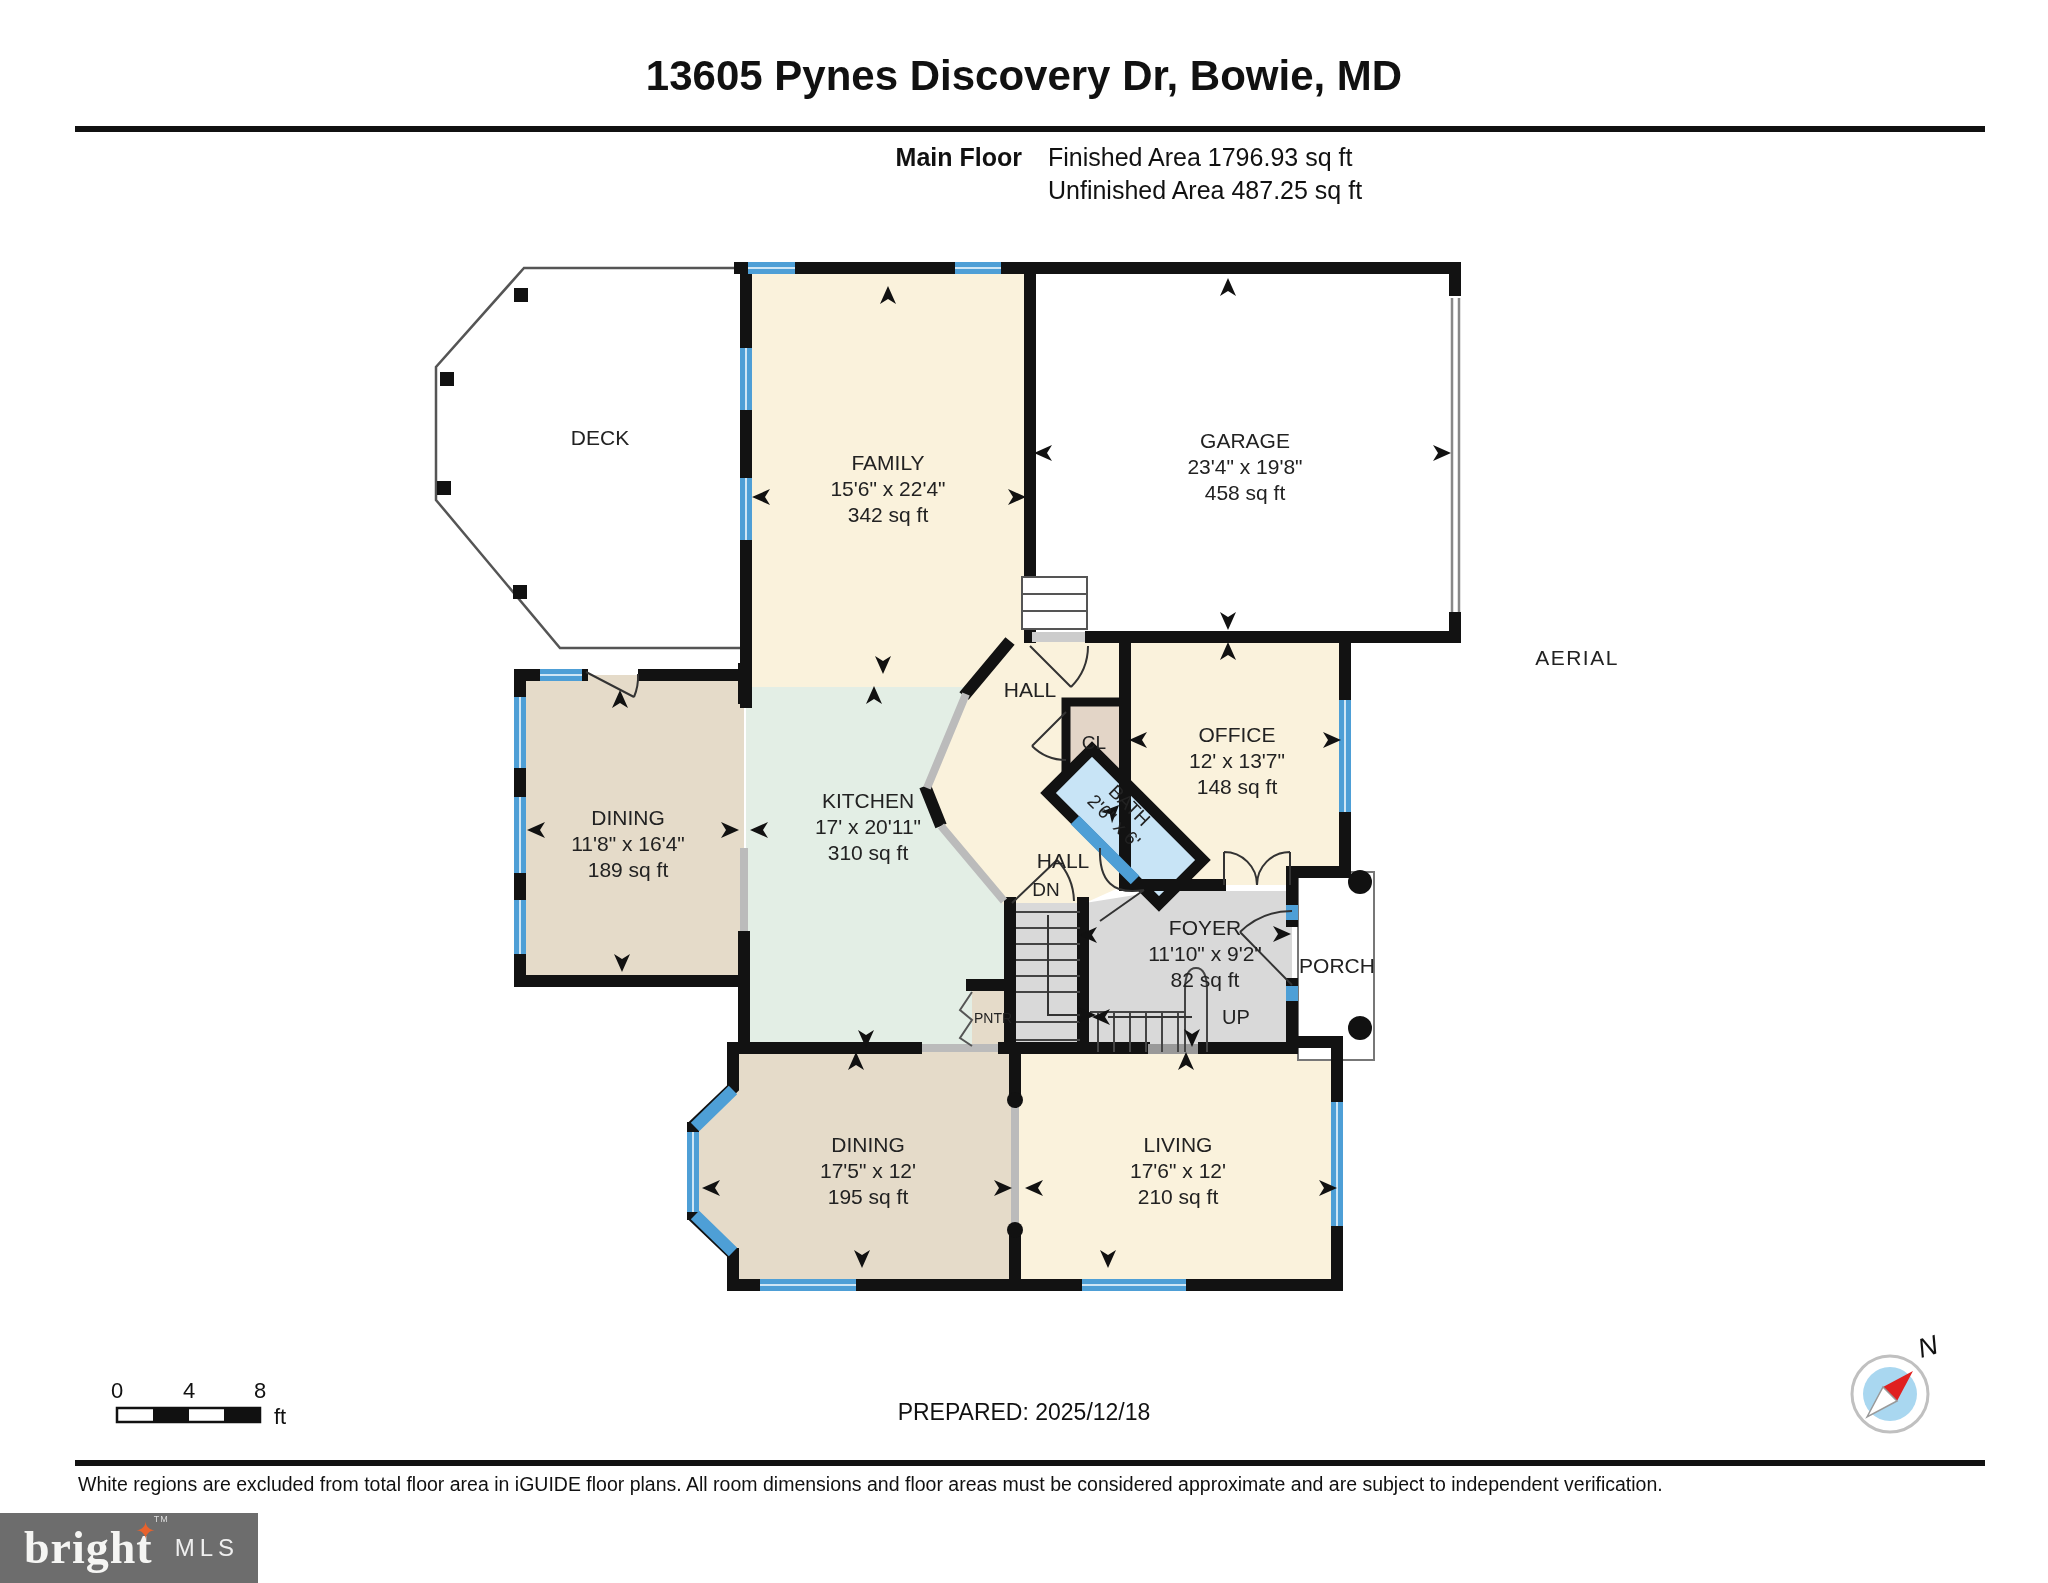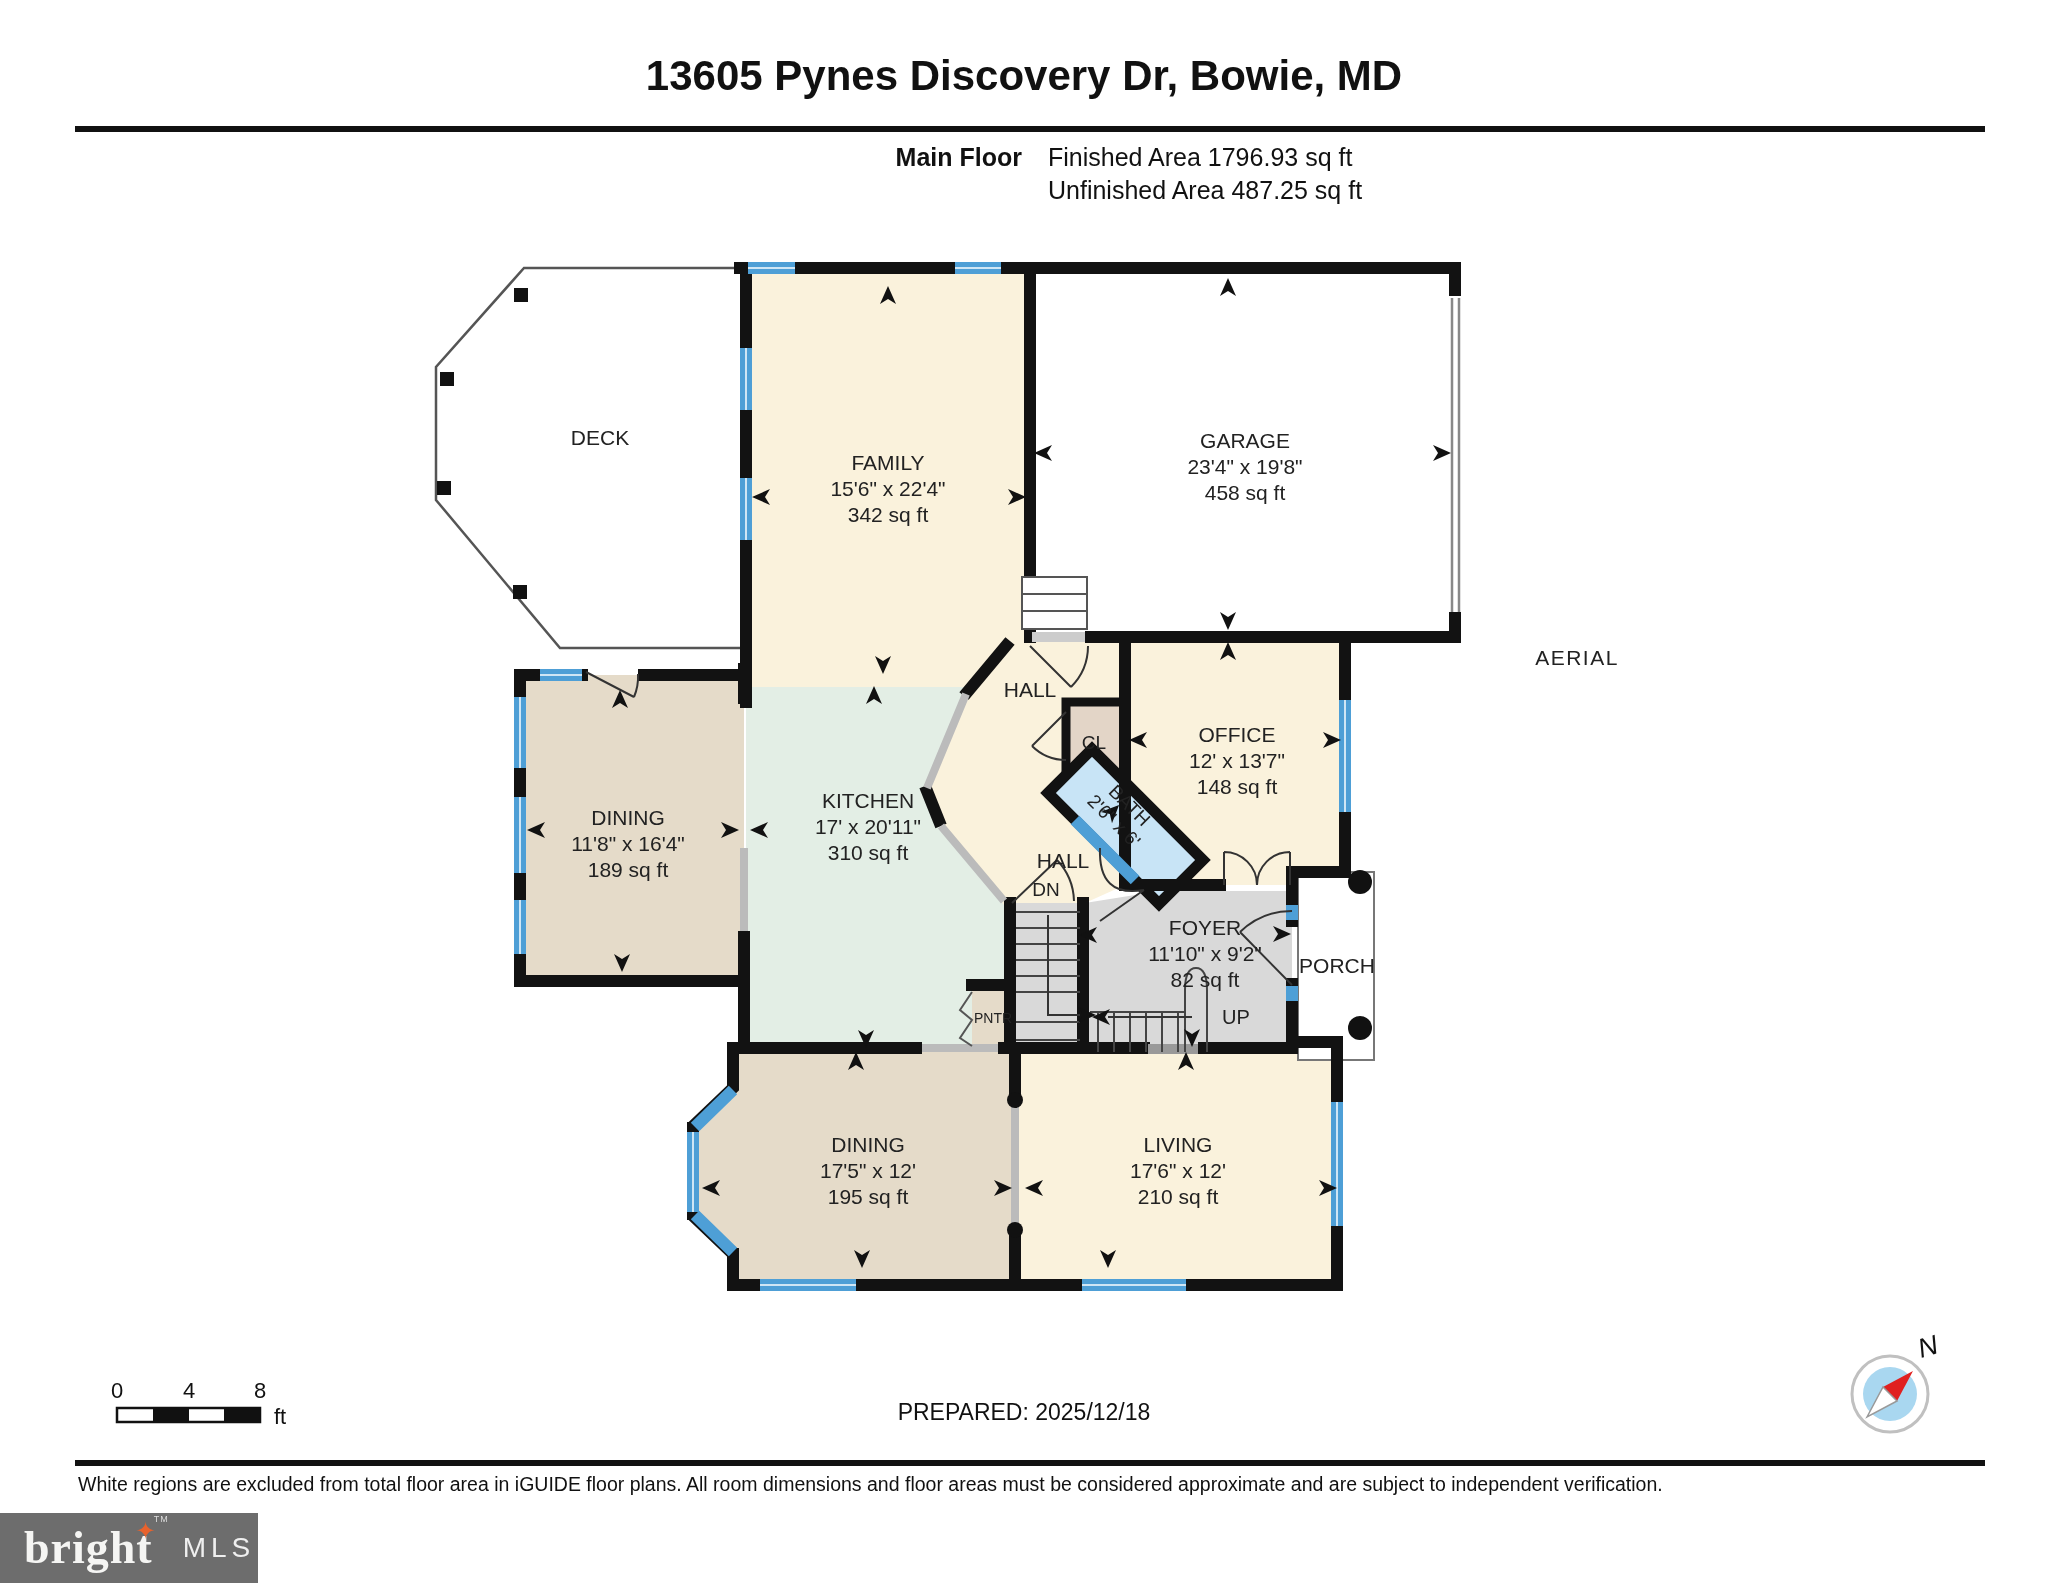--- a/index.html
+++ b/index.html
@@ -7,22 +7,22 @@
           font-family:"Liberation Sans",sans-serif;overflow:hidden;}
   svg{position:absolute;left:0;top:0;font-family:"Liberation Sans",sans-serif;}
   .logo{position:absolute;left:0;top:1513px;width:258px;height:70px;background:#6D6D6D;
         display:flex;align-items:center;padding-left:24px;box-sizing:border-box;}
   .logo .word{font-family:"Liberation Serif",serif;font-weight:bold;font-size:46px;
               color:#F5F5F3;letter-spacing:1px;position:relative;line-height:1;}
   .logo .star{position:absolute;right:-4px;top:-6px;color:#E8622D;font-size:24px;
               font-family:"DejaVu Sans",sans-serif;}
   .logo .tm{position:absolute;right:-16px;top:-10px;color:#DDD;font-size:9px;
             font-family:"Liberation Sans",sans-serif;font-weight:normal;margin-left:30px;}
-  .logo .mls{font-family:"Liberation Sans",sans-serif;font-size:28px;color:#EFEFEF;
-             letter-spacing:5px;margin-left:30px;font-weight:normal;}
+  .logo .mls{font-family:"Liberation Sans",sans-serif;font-size:24px;color:#EFEFEF;
+             letter-spacing:5px;margin-left:22px;font-weight:normal;}
 </style>
 </head>
 <body>
 
 <div class="canvas">
 
 <svg width="2048" height="1583" viewBox="0 0 2048 1583">
 
   <text x="1024" y="90" text-anchor="middle" font-size="42" font-weight="bold" fill="#111">13605 Pynes Discovery Dr, Bowie, MD</text>
   <rect x="75" y="126" width="1910" height="6" fill="#111"></rect>

